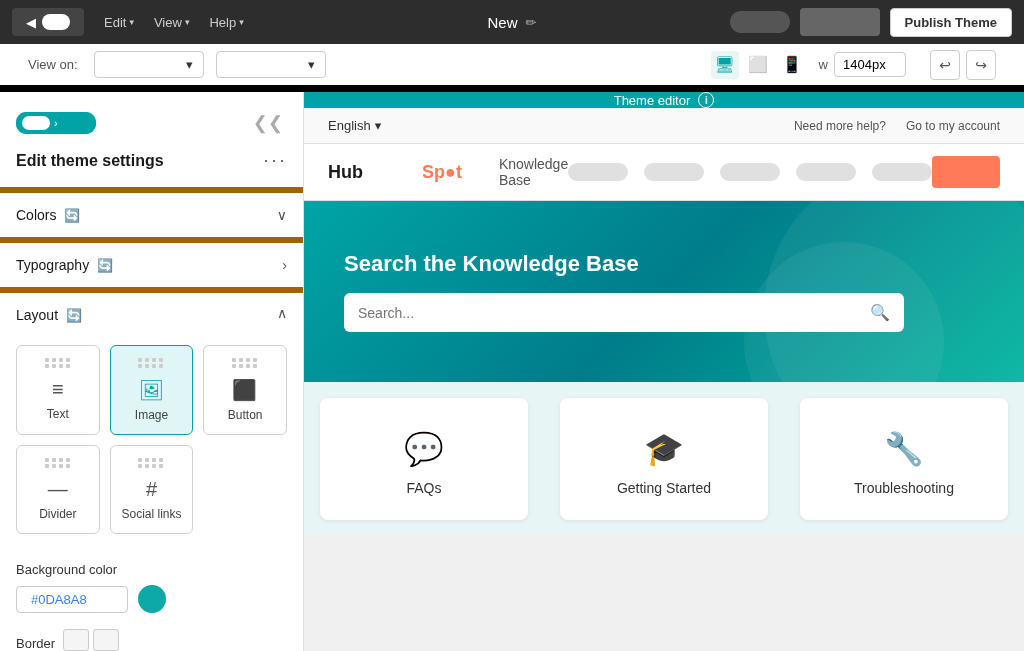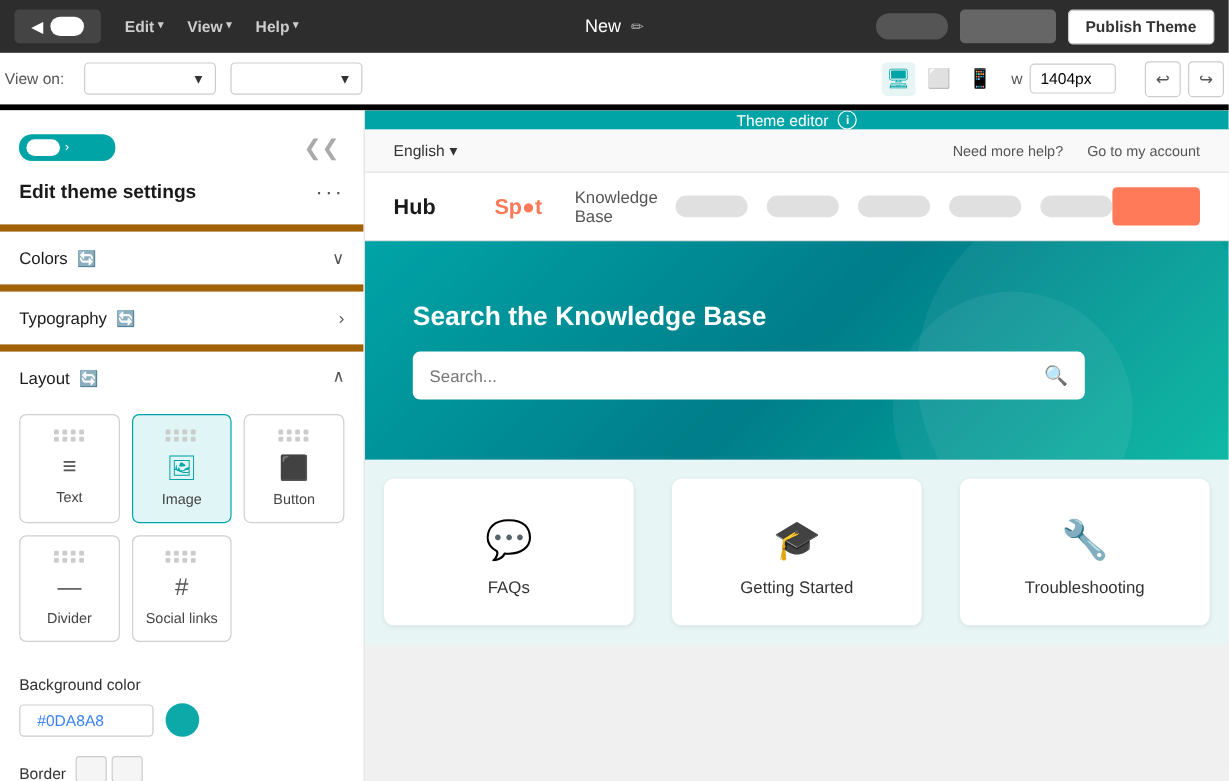--- a/index.html
+++ b/index.html
@@ -11,21 +11,21 @@
       padding: 0 12px; gap: 12px; position: relative;
     }
     .back-btn {
       display: flex; align-items: center; gap: 6px;
       background: #444; border: none; border-radius: 4px;
       color: #fff; padding: 6px 14px; cursor: pointer; font-size: 13px;
     }
     .top-bar-menus { display: flex; gap: 4px; }
     .top-bar-menu-item {
       color: #ccc; padding: 4px 8px; cursor: pointer; font-size: 13px;
-      display: flex; align-items: flex-start; gap: 3px; font-weight: bold;
+      display: flex; align-items: center; gap: 3px;
     }
     .chevron-small { font-size: 9px; }
     .top-bar-title {
       position: absolute; left: 50%; transform: translateX(-50%);
       color: #fff; font-size: 15px; font-weight: 500;
       display: flex; align-items: center; gap: 8px;
     }
     .edit-icon { font-size: 13px; color: #aaa; cursor: pointer; }
     .top-bar-right { margin-left: auto; display: flex; align-items: center; gap: 10px; }
     .top-bar-pill {
@@ -34,22 +34,22 @@
     .top-bar-pill2 {
       background: #666; border-radius: 4px; width: 80px; height: 28px;
     }
     .publish-btn {
       background: #fff; border: 1px solid #ccc; border-radius: 4px;
       padding: 6px 14px; font-size: 13px; font-weight: 600; cursor: pointer; color: #333;
     }
 
     
     .toolbar2 {
-      display: flex; align-items: center; background: #fff; border-bottom: 5px solid #000000;
-      height: 48px; padding: 0 4px; gap: 12px;
+      display: flex; align-items: center; background: #fff; border-bottom: 7px solid #000000;
+      height: 48px; padding: 0 28px; gap: 12px;
     }
     .view-on-label { color: #555; font-size: 13px; margin-right: 4px; }
     .dropdown-btn {
       display: flex; align-items: center; gap: 6px; border: 1px solid #ccc;
       border-radius: 4px; padding: 5px 10px; font-size: 13px; background: #fff;
       cursor: pointer; color: #333; min-width: 110px; justify-content: space-between;
     }
     .toolbar2-center { margin-left: auto; display: flex; align-items: center; gap: 12px; }
     .device-icons { display: flex; gap: 6px; }
     .device-icon {
@@ -169,21 +169,21 @@
     }
     .kb-topbar-left { display: flex; align-items: center; gap: 8px; }
     .kb-lang { font-size: 13px; color: #333; display: flex; align-items: center; gap: 4px; cursor: pointer; }
     .kb-topbar-right { display: flex; gap: 20px; }
     .kb-link { font-size: 12px; color: #555; cursor: pointer; }
     .kb-nav {
       background: #fff; border-bottom: 1px solid #e0e0e0;
       display: flex; align-items: center; justify-content: space-between;
       padding: 12px 24px;
     }
-    .kb-logo { font-size: 18px; font-weight: 700; color: #1a1a1a; display: flex; align-items: center; gap: 11px; }
+    .kb-logo { font-size: 18px; font-weight: 700; color: #1a1a1a; display: flex; align-items: center; gap: 21px; }
     .kb-logo-spot { color: #ff7a59; margin-left: 38px; }
     .kb-logo-sub { font-size: 14px; font-weight: 400; color: #555; margin-left: 16px; }
     .kb-nav-links { display: flex; gap: 16px; }
     .kb-nav-pill {
       background: #e0e0e0; border-radius: 12px; height: 18px; width: 60px;
     }
     .kb-nav-cta { background: #ff7a59; border-radius: 4px; height: 32px; width: 80px; }
 
     
     .kb-hero {

